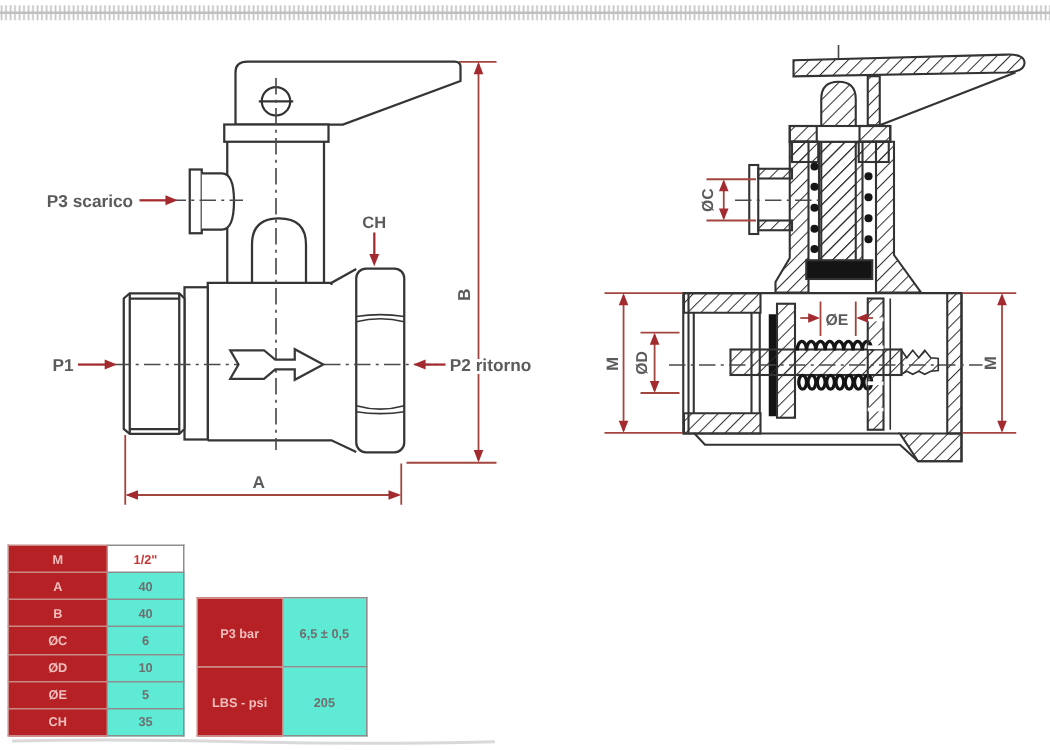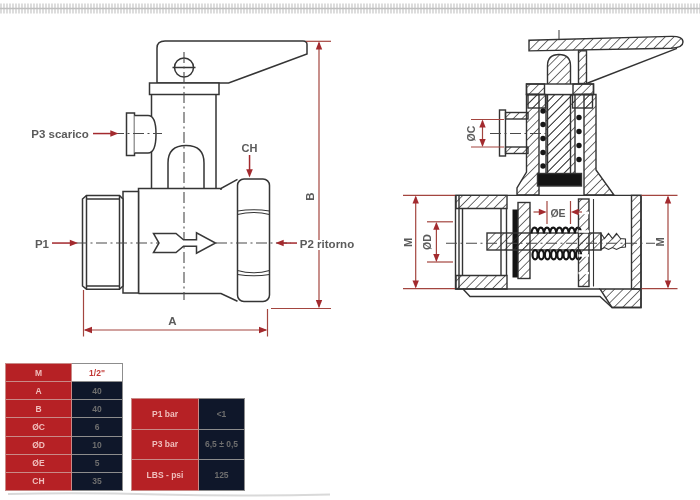--- a/index.html
+++ b/index.html
@@ -1,21 +1,21 @@
 <!DOCTYPE html>
 <html><head>
 <meta charset="utf-8">
 <style>
 html,body{margin:0;padding:0}
 body{width:700px;height:500px;background:#fff;font-family:"Liberation Sans",sans-serif;position:relative;overflow:hidden}
 #d{position:absolute;left:0;top:0}
 table{border-collapse:collapse;position:absolute;table-layout:fixed;border:1.5px solid #8a8a8a}
 td{border:1px solid #8d8d8d;font-size:8.5px;font-weight:bold;text-align:center;vertical-align:middle;padding:0}
 td.h{background:#b62125;color:#f0bebc;border-color:#c98a87}
-td.v{color:#6e6e6e;background:#0f172a}
+td.v{color:#6e6e6e;background:#5eead4}
 td.vr{color:#c23734;background:#fff}
 </style>
 </head>
 <body>
 <svg id="d" width="700" height="500" viewBox="0 0 700 500">
 <defs>
 <pattern id="hp" width="6.2" height="6.2" patternUnits="userSpaceOnUse" patternTransform="rotate(-45)">
 <line x1="0" y1="0" x2="6.2" y2="0" stroke="#2e2e2e" stroke-width="1.35"></line>
 </pattern>
 <pattern id="tick" width="3" height="12" patternUnits="userSpaceOnUse">
@@ -292,26 +292,22 @@
       </tr>
 <tr>
         <td class="h">CH</td>
         <td class="v">35</td>
       </tr>
 </tbody>
   </table>
 
 <table style="left:131px;top:398px;width:114px;height:93px">
 <tbody>
-      <tr>
-        <td class="h" style="width:66px">P1 bar</td>
-        <td class="v">&lt;1</td>
-      </tr>
 <tr>
         <td class="h">P3  bar</td>
         <td class="v">6,5 ± 0,5</td>
       </tr>
 <tr>
         <td class="h">LBS - psi</td>
-        <td class="v">125</td>
+        <td class="v">205</td>
       </tr>
 </tbody>
   </table>
 
 </body></html>

